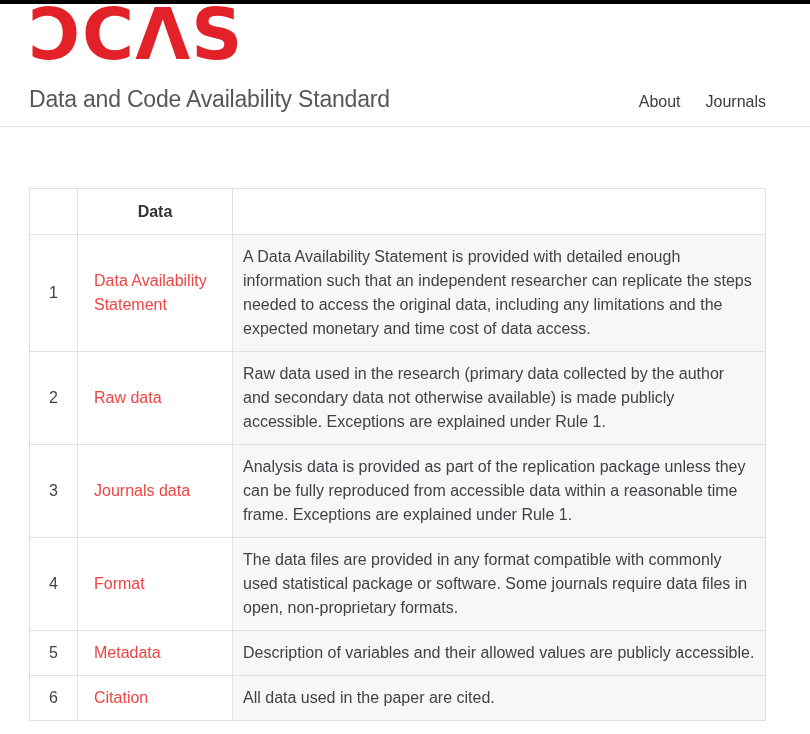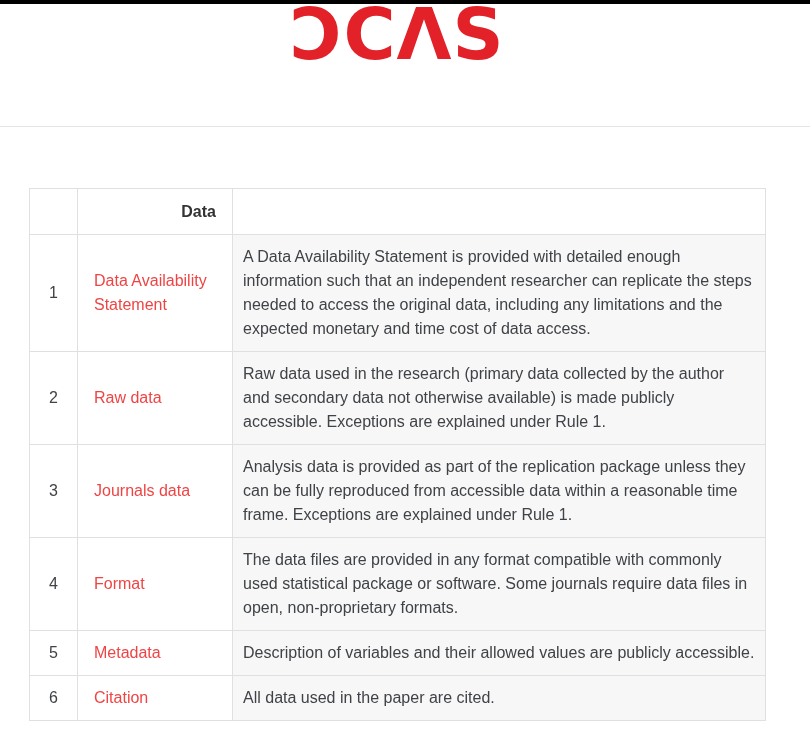--- a/index.html
+++ b/index.html
@@ -28,21 +28,20 @@
   }
   .logo {
     font-family: "DejaVu Sans", sans-serif;
     font-weight: bold;
     font-size: 71px;
     line-height: 66px;
     letter-spacing: 1px;
     color: #e32128;
     margin-top: -2px;
     user-select: none;
-    text-align: center;
   }
   .header-bottom {
     display: flex; justify-content: space-between; align-items: baseline;
   }
   .subtitle {
     font-size: 23px;
     letter-spacing: -0.2px;
     color: #55575b;
     font-weight: 400;
   }
@@ -62,21 +61,21 @@
   .rules col.c-num  { width: 48px; }
   .rules col.c-name { width: 155px; }
   .rules col.c-desc { width: 533px; }
   .rules th, .rules td {
     border: 1px solid #e0e0e0;
     vertical-align: middle;
     line-height: 24px;
   }
   .rules thead th {
     height: 46px;
-    text-align: right;
+    text-align: center;
     padding: 10px 16px;
     font-weight: bold;
     color: #333333;
     background: #ffffff;
   }
   .rules td.num {
     text-align: center;
     color: #3f4246;
     padding: 10px 4px;
   }
@@ -91,20 +90,27 @@
   }
 </style>
 </head>
 <body>
 
 <div class="topbar"></div>
 <div class="left-strip"></div>
 
 <header class="site-header">
   <div class="logo">ƆCΛS</div>
+  <div class="header-bottom">
+    <div class="subtitle">Data and Code Availability Standard</div>
+    <nav class="nav">
+      <a>About</a>
+      <a>Journals</a>
+    </nav>
+  </div>
 </header>
 
 <main>
   <table class="rules">
     <colgroup>
       <col class="c-num">
         <col class="c-name">
         <col class="c-desc">
     </colgroup>
     <thead>

